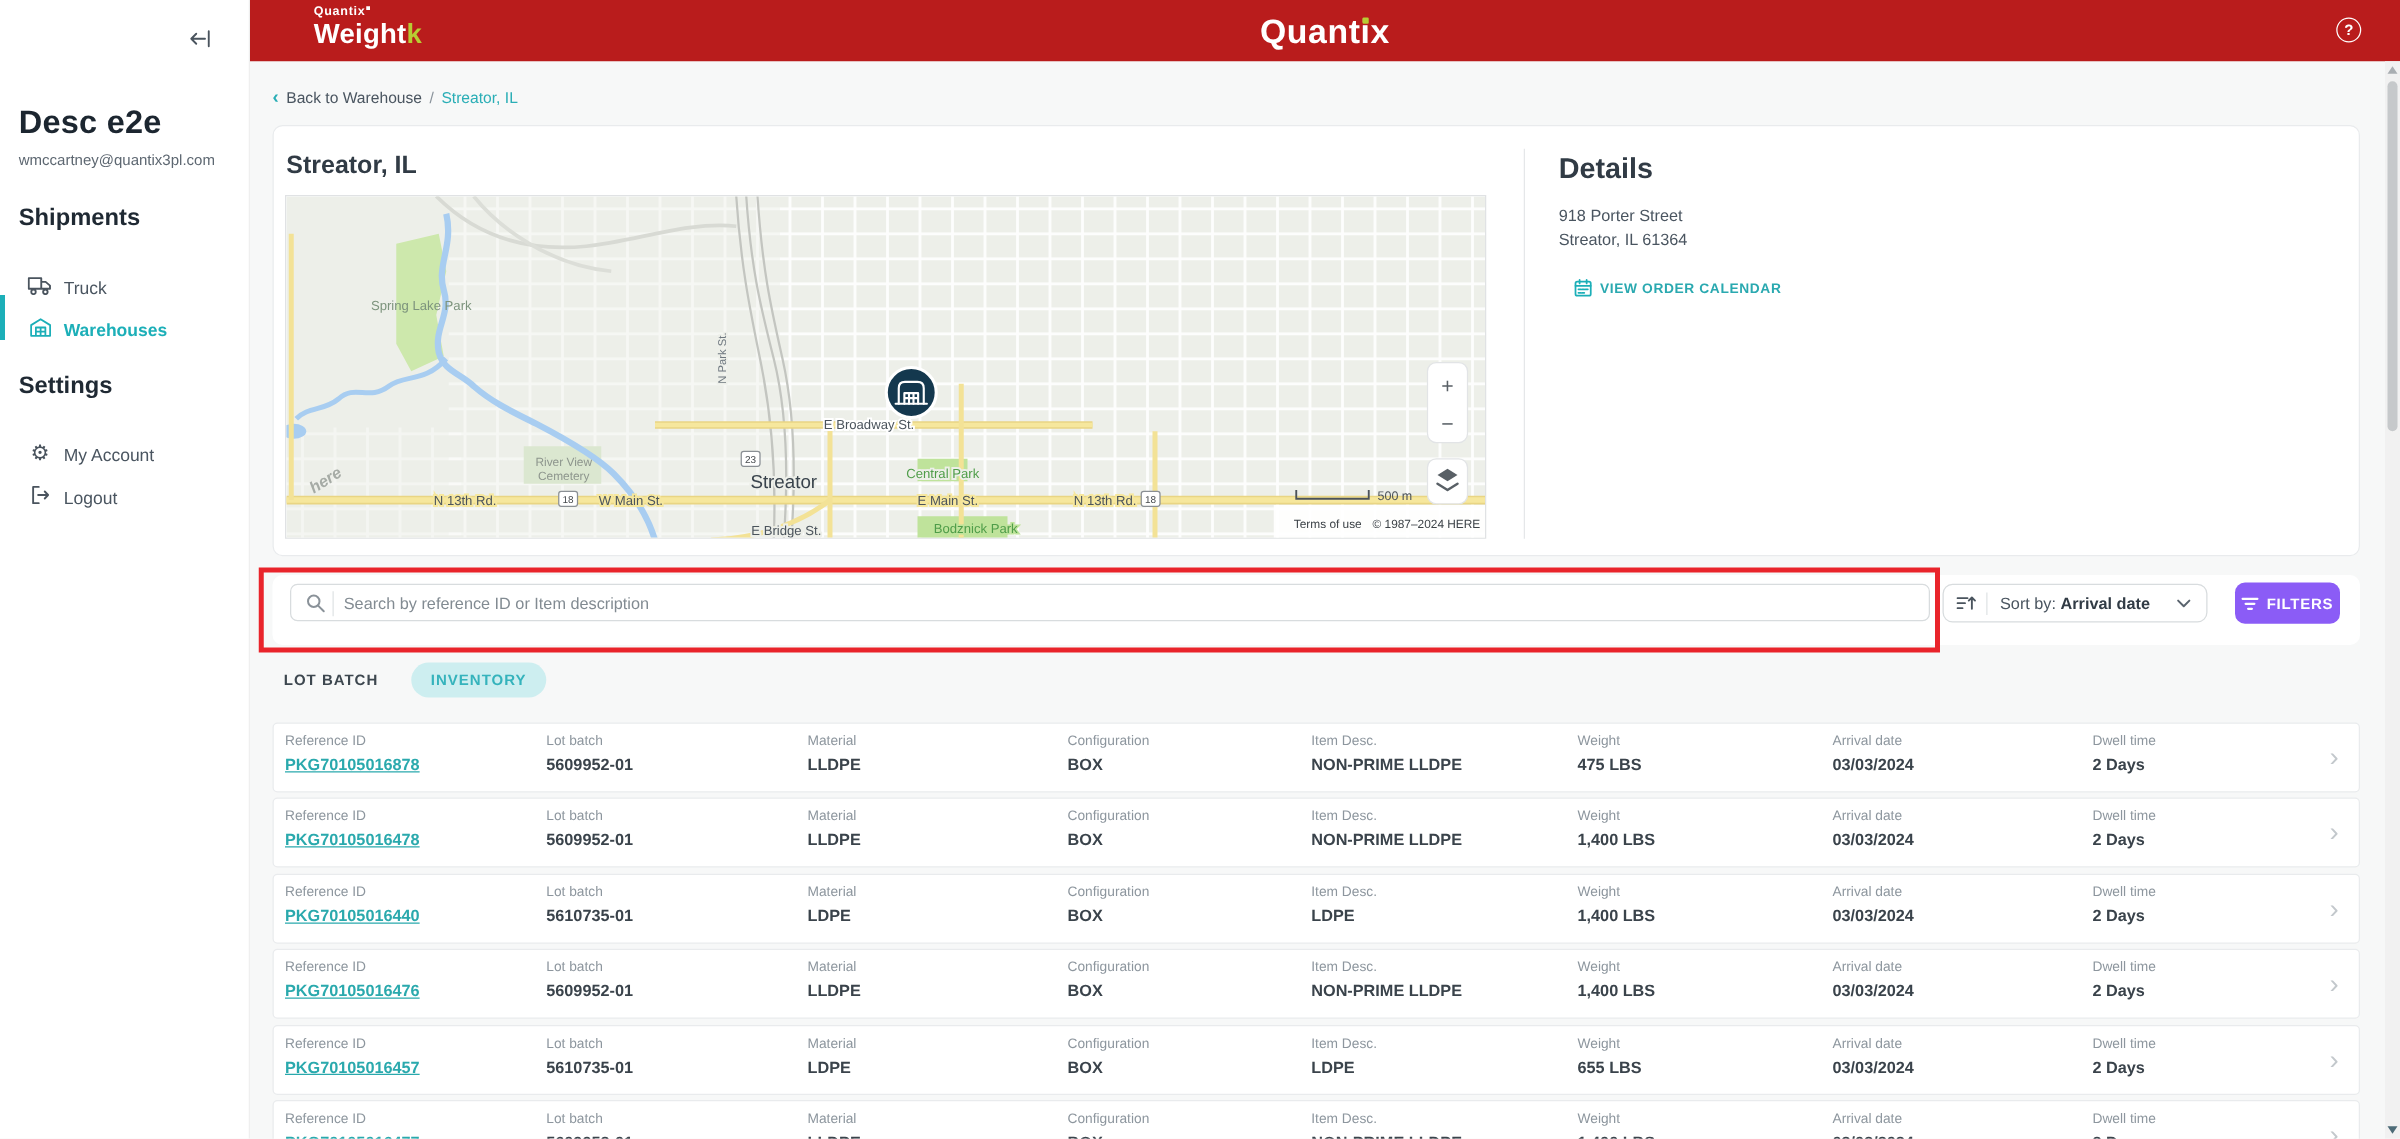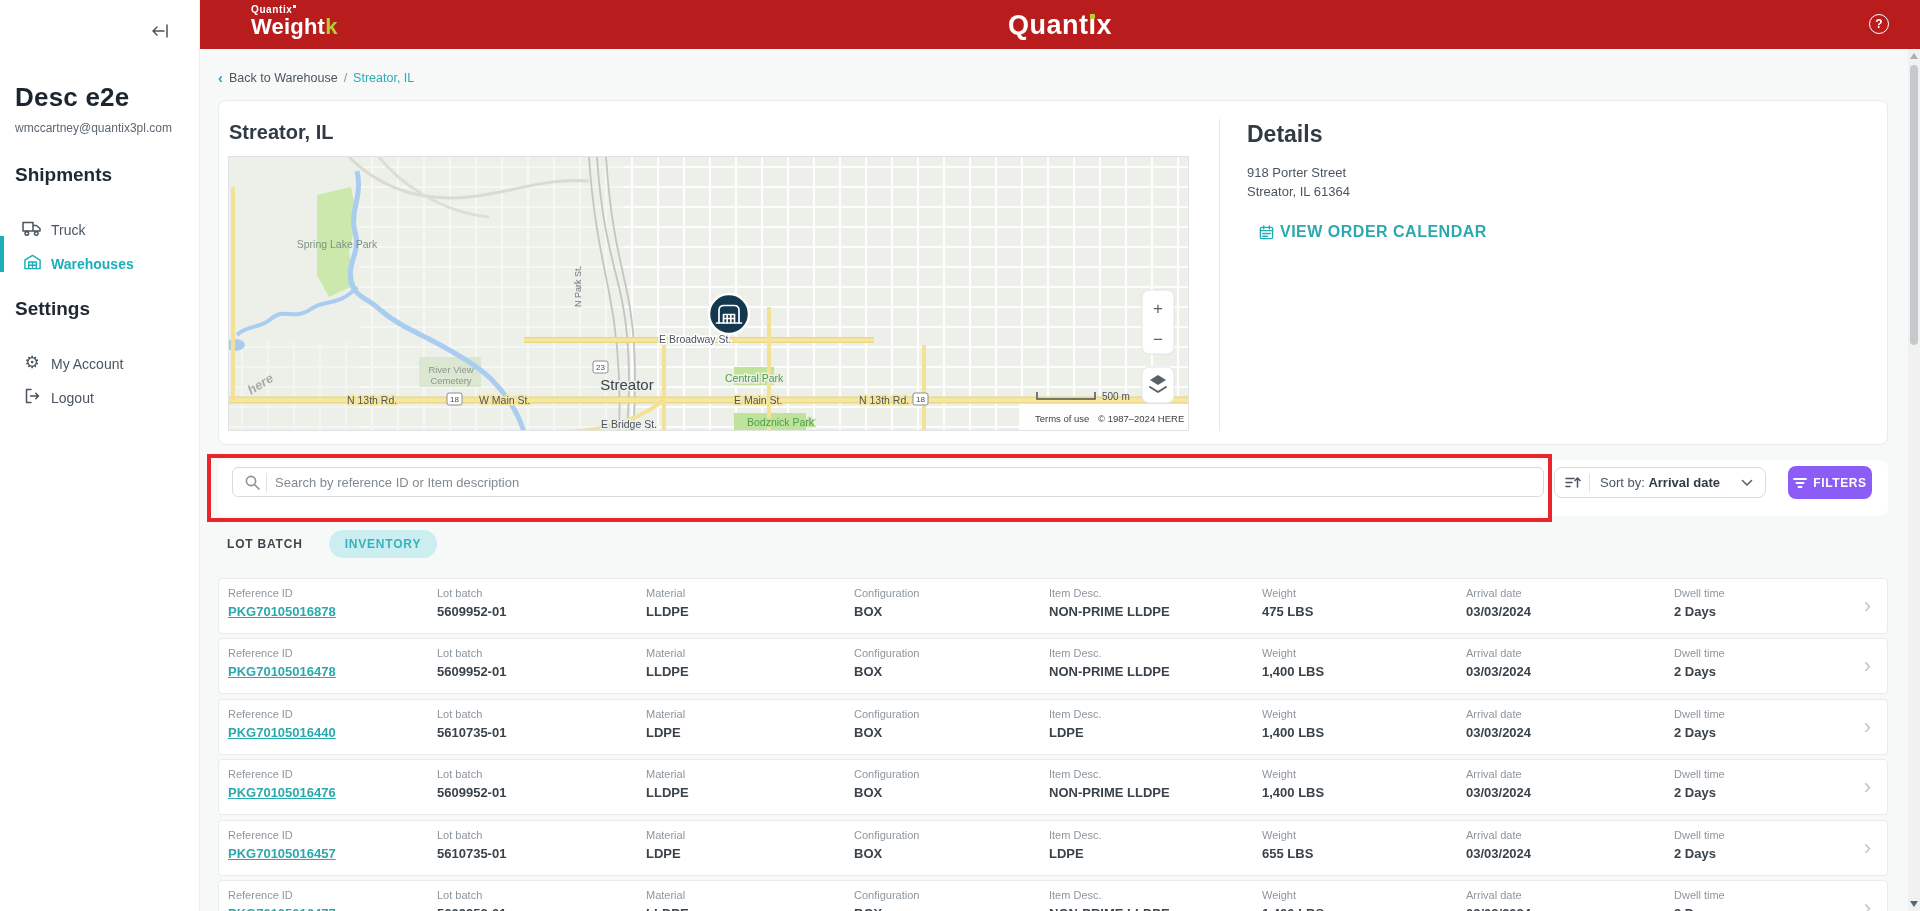--- a/index.html
+++ b/index.html
@@ -44,21 +44,21 @@
   .bc-sep { color:#8a939b; }
   .bc-current { color:#2aaeb6; }
 
   
   .card { position:absolute; left:218px; top:100px; width:1670px; height:345px; background:#fff; border:1px solid #e9ebed; border-radius:8px; }
   .card-title { position:absolute; left:10px; top:20px; font-size:20px; font-weight:bold; color:#313b45; }
   .map-wrap { position:absolute; left:9px; top:55px; width:961px; height:275px; border:1px solid #e0e2e4; overflow:hidden; cursor:grab; }
   .v-divider { position:absolute; left:1000px; top:18px; width:1px; height:312px; background:#e5e7e9; }
   .details-title { position:absolute; left:1028px; top:20px; font-size:23px; font-weight:bold; color:#313b45; }
   .details-address { position:absolute; left:1028px; top:62px; font-size:13px; color:#4a5560; line-height:19px; }
-  .calendar-link { position:absolute; left:1028px; top:122px; display:flex; align-items:center; gap:6px; color:#2aa9b0; font-size:16px; font-weight:bold; letter-spacing:.5px; cursor:pointer;padding-left:12px; }
+  .calendar-link { position:absolute; left:1028px; top:122px; display:flex; align-items:center; gap:6px; color:#2aa9b0; font-size:11px; font-weight:bold; letter-spacing:.5px; cursor:pointer;padding-left:12px; }
 
   
   .toolbar { position:absolute; left:218px; top:460px; width:1670px; height:56px; background:#fff; border-radius:8px; }
   .search-wrap { position:absolute; left:14px; top:7px; width:1312px; height:30px; border:1px solid #d8dcde; border-radius:6px; background:#fff; }
   .search-icon { position:absolute; left:11px; top:6px; }
   .search-div { position:absolute; left:33px; top:5px; width:1px; height:20px; background:#e0e3e5; }
   .search-input { position:absolute; left:42px; top:0; width:1260px; height:28px; border:none; outline:none; font-size:13px; color:#39424a; font-family:"Liberation Sans",sans-serif; background:transparent; }
   .search-input::placeholder { color:#828b92; }
   .sort-box { position:absolute; left:1336px; top:7px; width:212px; height:31px; border:1px solid #d8dcde; border-radius:8px; background:#fff; display:flex; align-items:center; cursor:pointer; }
   .sort-icon { margin-left:10px; }

